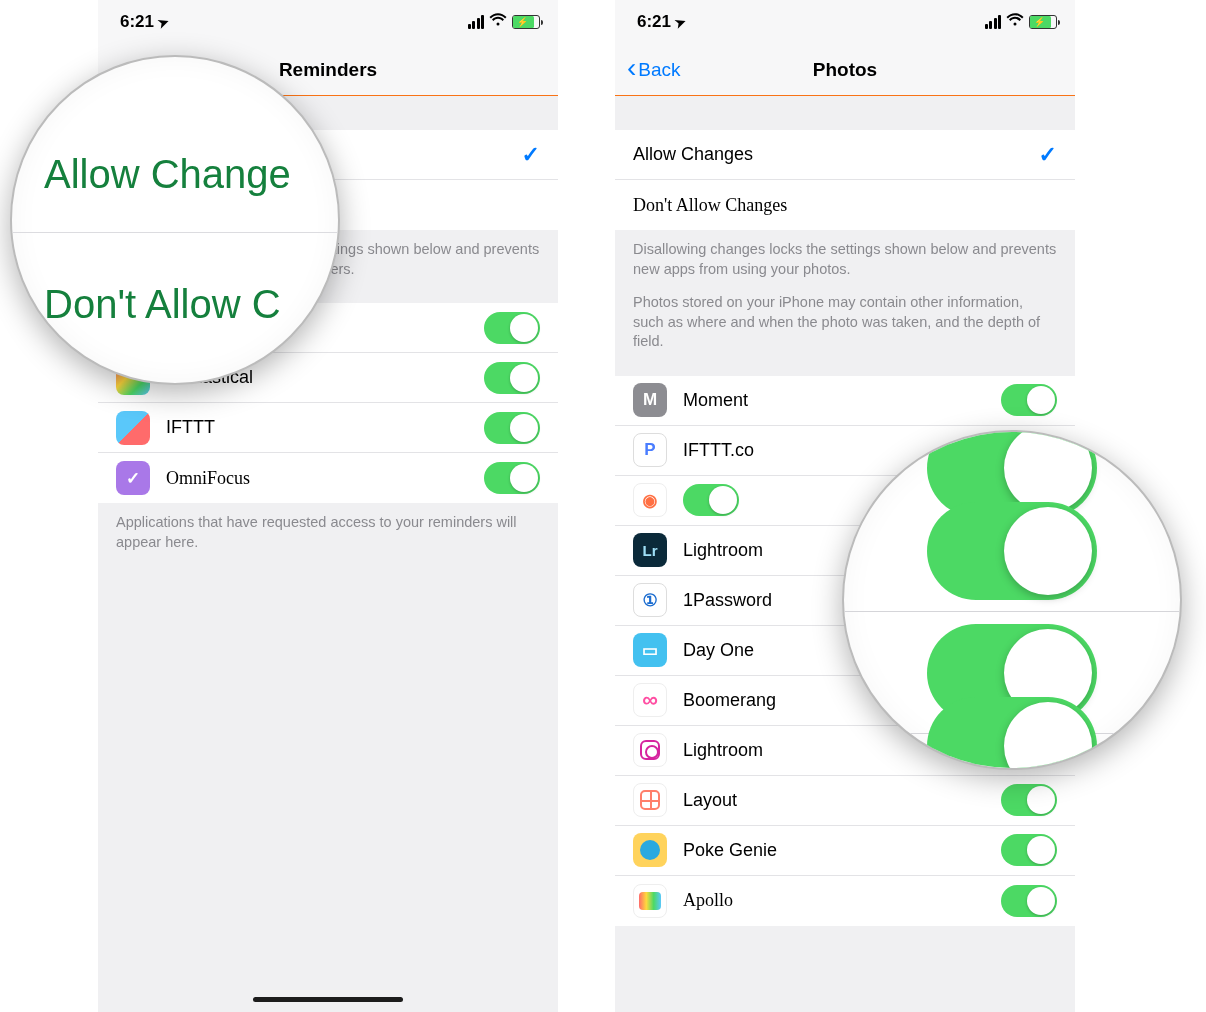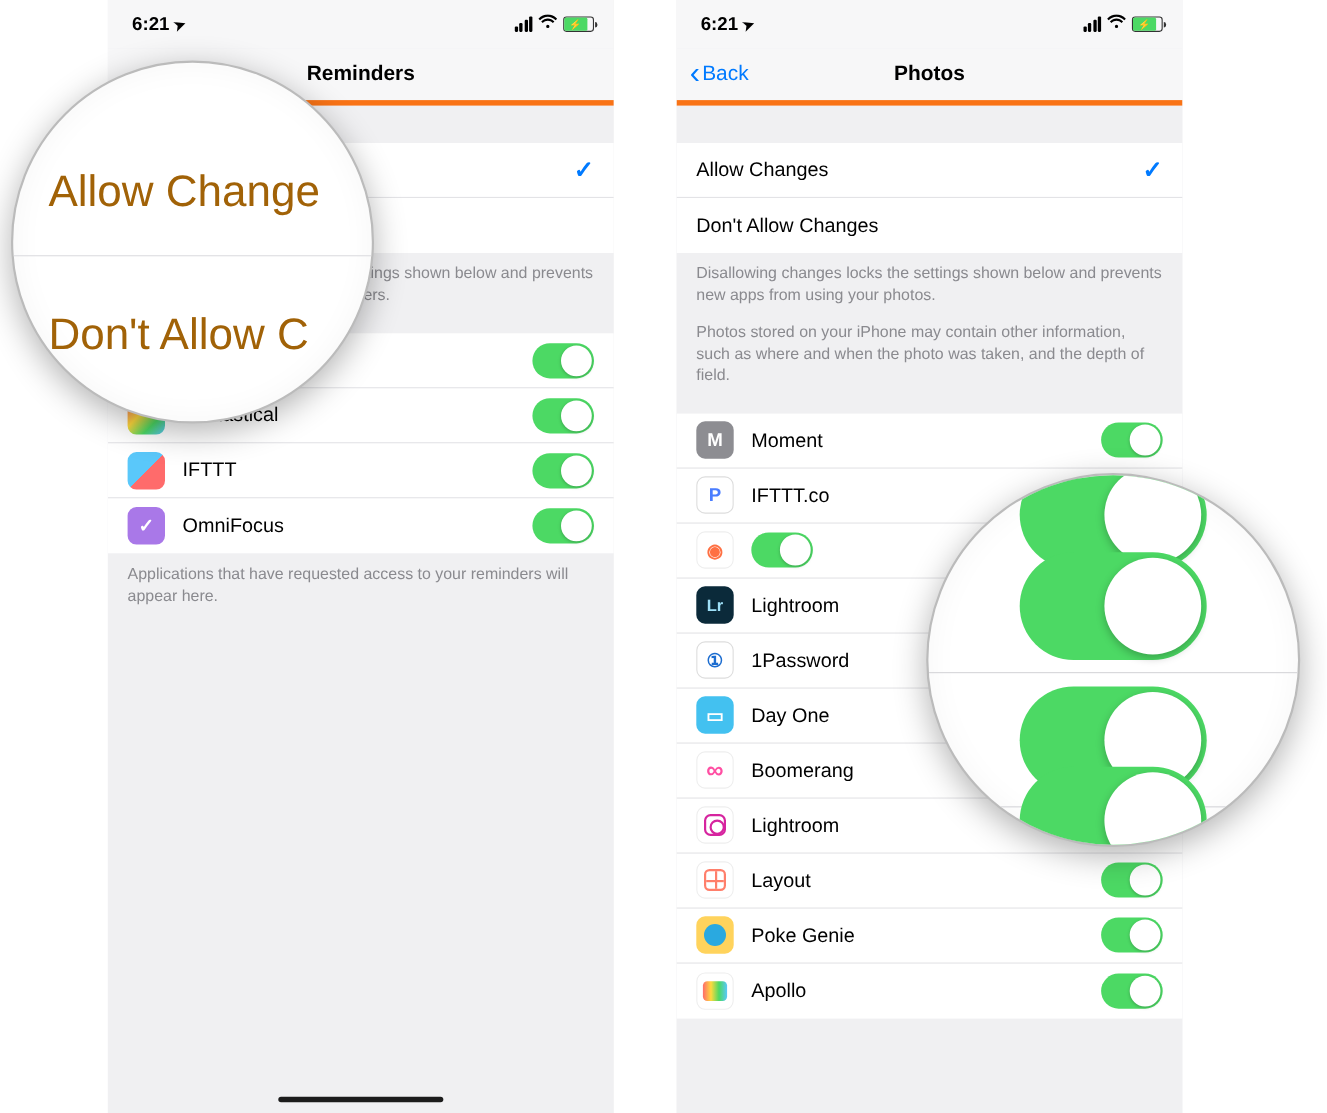--- a/index.html
+++ b/index.html
@@ -41,39 +41,39 @@
   .wifi { font-size:16px; }
   .batt {
     width:28px;height:14px;border:1.5px solid #333;border-radius:3px;position:relative;
     display:flex;align-items:center;
   }
   .batt::after{content:"";position:absolute;right:-4px;top:4px;width:2.5px;height:5px;background:#333;border-radius:0 2px 2px 0;}
   .batt-fill{height:100%;width:80%;background:#4cd964;border-radius:1.5px;display:flex;align-items:center;justify-content:center;font-size:9px;color:#000;}
 
   
   .navbar {
-    height: 52px; background:#f7f7f8; border-bottom:5px solid #f97316;
+    height: 52px; background:#f7f7f8; border-bottom:1px solid #f97316;
     display:flex;align-items:center;justify-content:center;position:relative;
     font-size:19px; font-weight:600; color:#000;
   }
   .back-btn {
     position:absolute; left:12px; display:flex; align-items:center; color:#007aff;
     font-size:19px; font-weight:400; gap:2px;
   }
   .chevron-left { font-size:28px; line-height:1; position:relative; top:-2px;}
 
   
   .spacer-sm{height:34px;}
   .group { background:#fff; }
   .cell {
     display:flex; align-items:center; min-height:50px; padding: 0 18px;
     font-size:18px; color:#000; border-bottom:0.5px solid #e3e3e6;
     position:relative;
   }
-  .cell:last-child{border-bottom:none;}
+  .cell:last-child{border-bottom:none;font-family:Liberation Serif, serif;}
   .cell .label{flex:1;}
   .checkmark { color:#007aff; font-size:22px; font-weight:600;}
   .footer-text {
     padding: 10px 18px 24px; font-size:14.5px; color:#8a8a8f; line-height:1.35;
   }
   .footer-text p + p { margin-top:14px;}
 
   .app-cell { padding-left:18px;}
   .app-icon {
     width:34px;height:34px;border-radius:8px;margin-right:16px;flex-shrink:0;
@@ -94,21 +94,21 @@
   }
 
   
   .zoom {
     position:absolute; border-radius:50%; background:#fff; overflow:hidden;
     border:2px solid #bbb; box-shadow: 0 8px 30px rgba(0,0,0,.3), inset 0 0 30px rgba(0,0,0,.04);
   }
   .zoom-left { left:10px; top:55px; width:330px; height:330px; }
   .zoom-right { left:842px; top:430px; width:340px; height:340px; }
   .zoom-content{position:absolute;inset:0;}
-  .zoom-left .zline{position:absolute;left:32px;right:32px;font-size:40px;font-weight:400;color:#a16207;white-space:nowrap;}
+  .zoom-left .zline{position:absolute;left:32px;right:32px;font-size:40px;font-weight:400;color:#15803d;white-space:nowrap;}
   .zoom-left .sep{position:absolute;left:0;right:0;height:1px;background:#dcdce0;}
   .zoom-right .big-row{position:absolute;left:0;right:0;height:122px;display:flex;align-items:center;justify-content:center;}
   .zoom-right .big-row .sep{position:absolute;left:0;right:0;bottom:0;height:1px;background:#d5d5d9;}
   .big-toggle{
     width:170px;height:98px;border-radius:98px;background:#4cd964;position:relative;
   }
   .big-toggle::after{
     content:"";position:absolute;right:5px;top:5px;width:88px;height:88px;background:#fff;border-radius:50%;
     box-shadow:0 3px 8px rgba(0,0,0,.25);
   }

